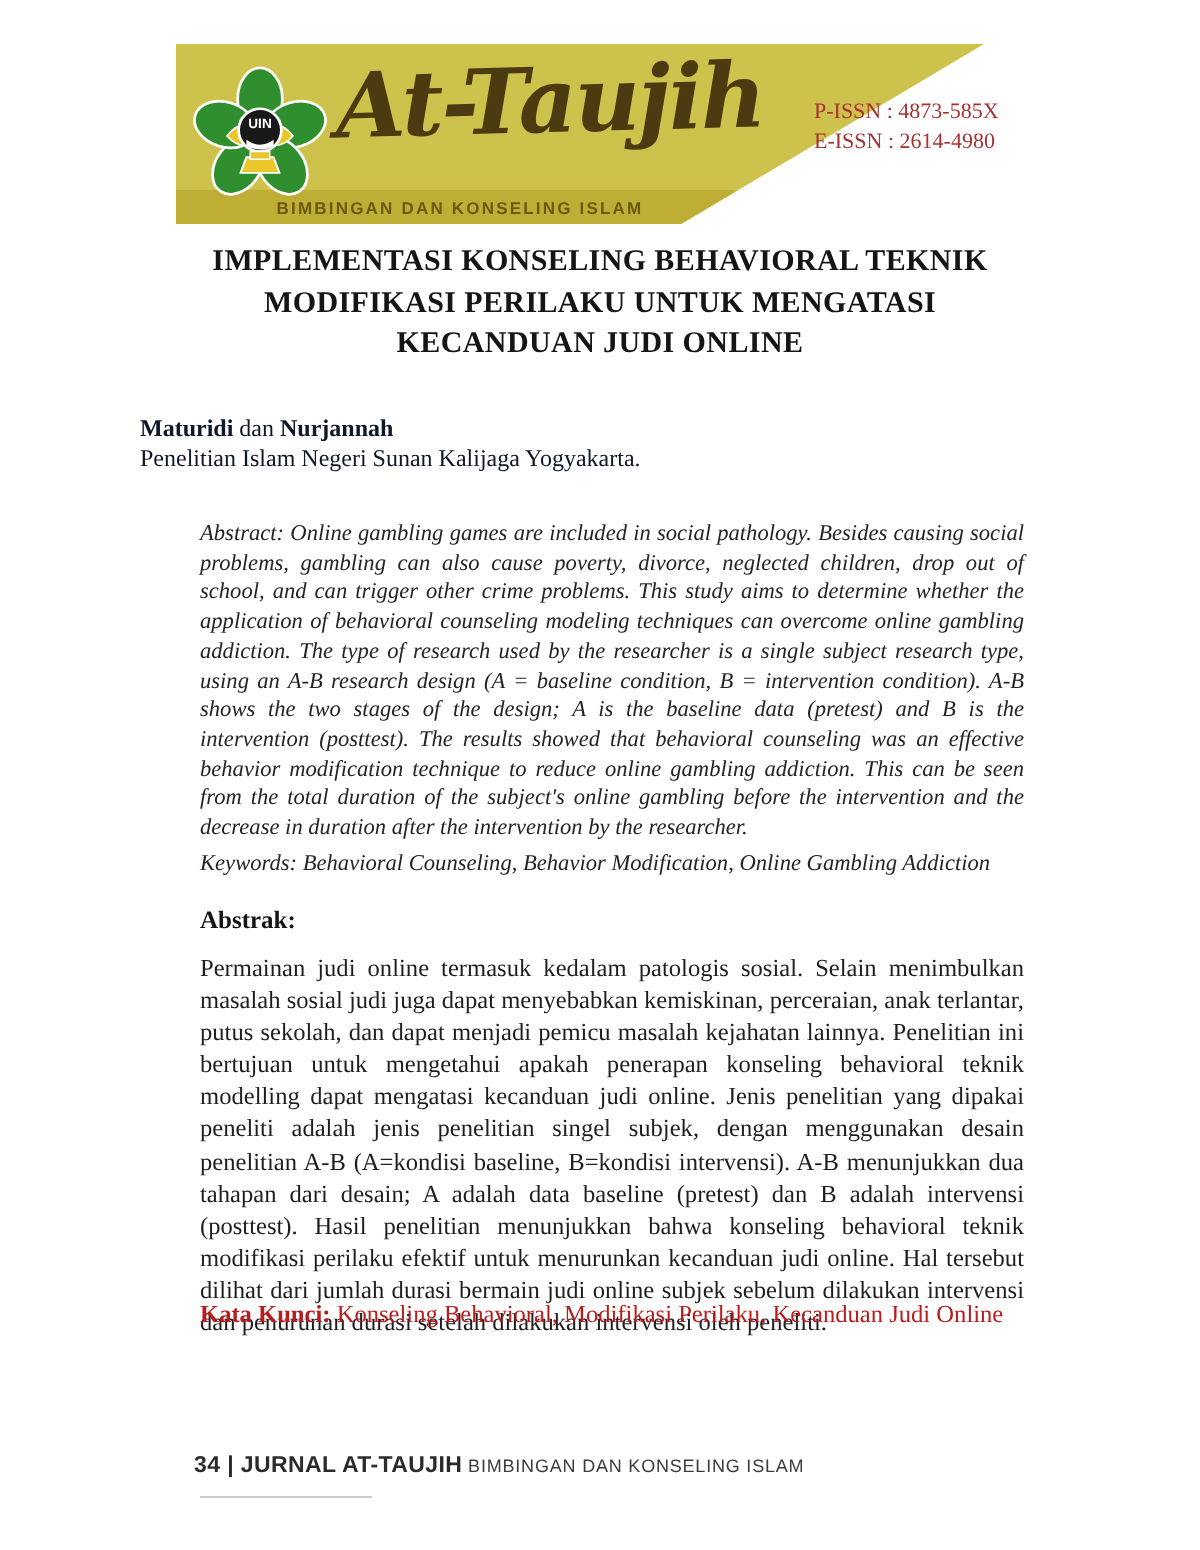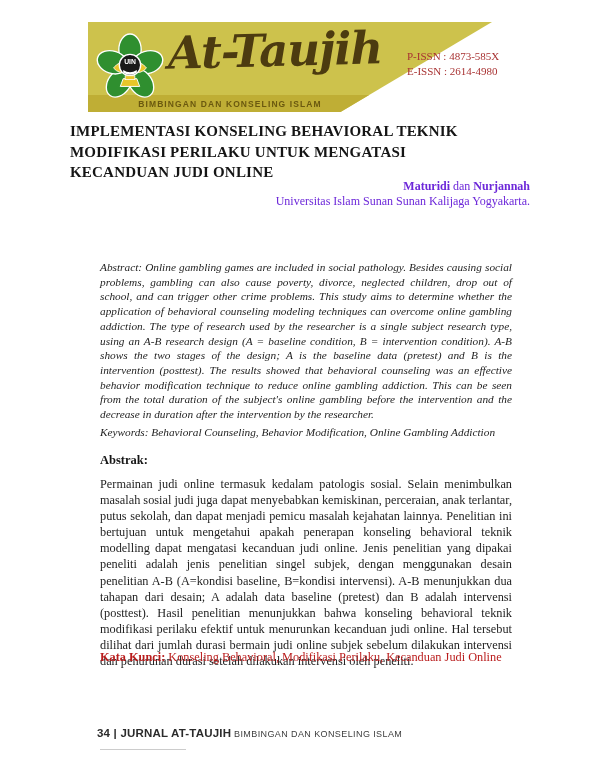--- a/index.html
+++ b/index.html
@@ -30,27 +30,27 @@
     font-family:"DejaVu Serif", serif; font-style:italic; font-weight:bold;
     font-size:45px; color:#4c3b10; transform:rotate(-1.5deg);
     letter-spacing:-1px; white-space:nowrap;
   }
   .issn-block {
     position:absolute; left:407px; top:49px; font-size:11px; line-height:15px;
     color:#a83232; font-family:"Liberation Serif", serif; white-space:nowrap;
   }
   
   .article-title {
-    position:absolute; left:70px; top:121px; width:460px; text-align:left;
+    position:absolute; left:70px; top:121px; width:460px; text-align:center;
     font-weight:bold; font-size:15px; line-height:20.5px; letter-spacing:.2px;
     color:#151515;
   }
   .authors-block {
-    position:absolute; left:70px; top:179px; width:460px; text-align:right;
-    font-size:12px; line-height:15.2px; color:#6d28d9;
+    position:absolute; left:70px; top:207px; width:460px; text-align:left;
+    font-size:12px; line-height:15.2px; color:#0f172a;
   }
   .authors-block .bold { font-weight:bold; }
   
   .abstract-en {
     position:absolute; left:100px; top:260px; width:412px;
     font-style:italic; font-size:11.3px; line-height:14.7px;
     text-align:justify; color:#242424;
   }
   .keywords-en {
     position:absolute; left:100px; top:426px; width:440px;
@@ -121,21 +121,21 @@
   <div class="article-title">
     <div>IMPLEMENTASI KONSELING BEHAVIORAL TEKNIK</div>
     <div>MODIFIKASI PERILAKU UNTUK MENGATASI</div>
     <div>KECANDUAN JUDI ONLINE</div>
   </div>
 
   <div class="authors-block">
     <div>
       <span class="bold">Maturidi</span><span> dan </span><span class="bold">Nurjannah</span>
     </div>
-    <div>Universitas Islam Sunan Sunan Kalijaga Yogyakarta.</div>
+    <div>Penelitian Islam Negeri Sunan Kalijaga Yogyakarta.</div>
   </div>
 
   <div class="abstract-en">Abstract: Online gambling games are included in social pathology. Besides causing social problems, gambling can also cause poverty, divorce, neglected children, drop out of school, and can trigger other crime problems. This study aims to determine whether the application of behavioral counseling modeling techniques can overcome online gambling addiction. The type of research used by the researcher is a single subject research type, using an A-B research design (A = baseline condition, B = intervention condition). A-B shows the two stages of the design; A is the baseline data (pretest) and B is the intervention (posttest). The results showed that behavioral counseling was an effective behavior modification technique to reduce online gambling addiction. This can be seen from the total duration of the subject's online gambling before the intervention and the decrease in duration after the intervention by the researcher.</div>
 
   <div class="keywords-en">Keywords: Behavioral Counseling, Behavior Modification, Online Gambling Addiction</div>
 
   <div class="abstrak-label">Abstrak:</div>
 
   <div class="abstract-id">Permainan judi online termasuk kedalam patologis sosial. Selain menimbulkan masalah sosial judi juga dapat menyebabkan kemiskinan, perceraian, anak terlantar, putus sekolah, dan dapat menjadi pemicu masalah kejahatan lainnya. Penelitian ini bertujuan untuk mengetahui apakah penerapan konseling behavioral teknik modelling dapat mengatasi kecanduan judi online. Jenis penelitian yang dipakai peneliti adalah jenis penelitian singel subjek, dengan menggunakan desain penelitian A-B (A=kondisi baseline, B=kondisi intervensi). A-B menunjukkan dua tahapan dari desain; A adalah data baseline (pretest) dan B adalah intervensi (posttest). Hasil penelitian menunjukkan bahwa konseling behavioral teknik modifikasi perilaku efektif untuk menurunkan kecanduan judi online. Hal tersebut dilihat dari jumlah durasi bermain judi online subjek sebelum dilakukan intervensi dan penurunan durasi setelah dilakukan intervensi oleh peneliti.</div>
 

